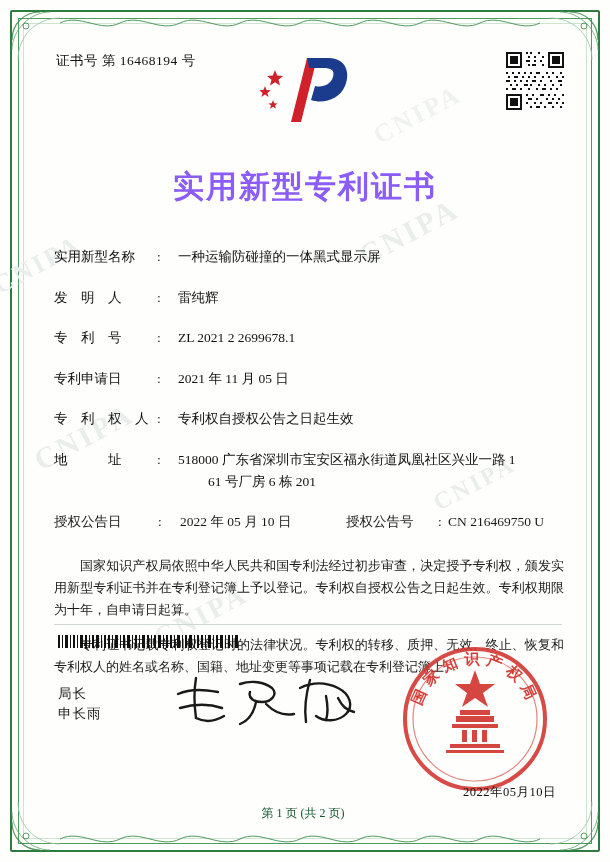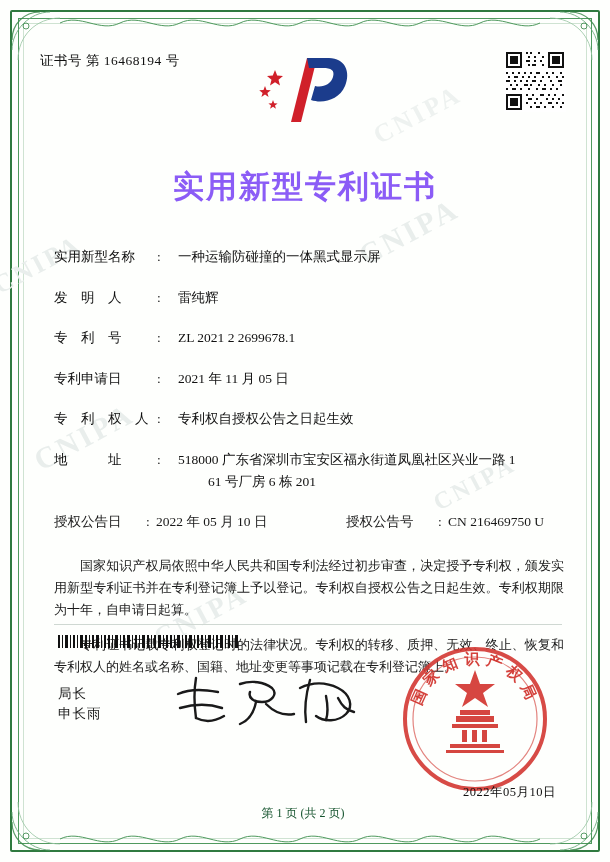--- a/index.html
+++ b/index.html
@@ -69,20 +69,21 @@
   .content {
     position: absolute;
     left: 40px; right: 40px; top: 34px; bottom: 34px;
   }
 
   .cert-no {
     font-size: 13.5px;
     letter-spacing: .5px;
     color: #111;
     margin-top: 18px;
+    margin-left: 16px;
   }
 
   
   .qr {
     position: absolute;
     right: 4px;
     top: 16px;
     width: 62px;
     height: 62px;
   }
@@ -139,21 +140,21 @@
 
   .row2 {
     display: flex;
     padding-left: 14px;
     margin-bottom: 22px;
     font-size: 13.5px;
   }
   .row2 .cell {
     display: flex;
   }
-  .row2 .cell.first { width: 292px; flex: 0 0 292px; }
+  .row2 .cell.first { width: 292px; flex: 0 0 292px; gap: 12px; }
   .row2 .cell .label { width: 92px; flex: 0 0 92px; white-space: nowrap; }
   .row2 .cell .colon { flex: 0 0 10px; }
 
   .paras {
     margin-top: 10px;
     font-size: 13px;
     line-height: 1.72;
     padding-left: 14px;
     padding-right: 6px;
     text-align: justify;

